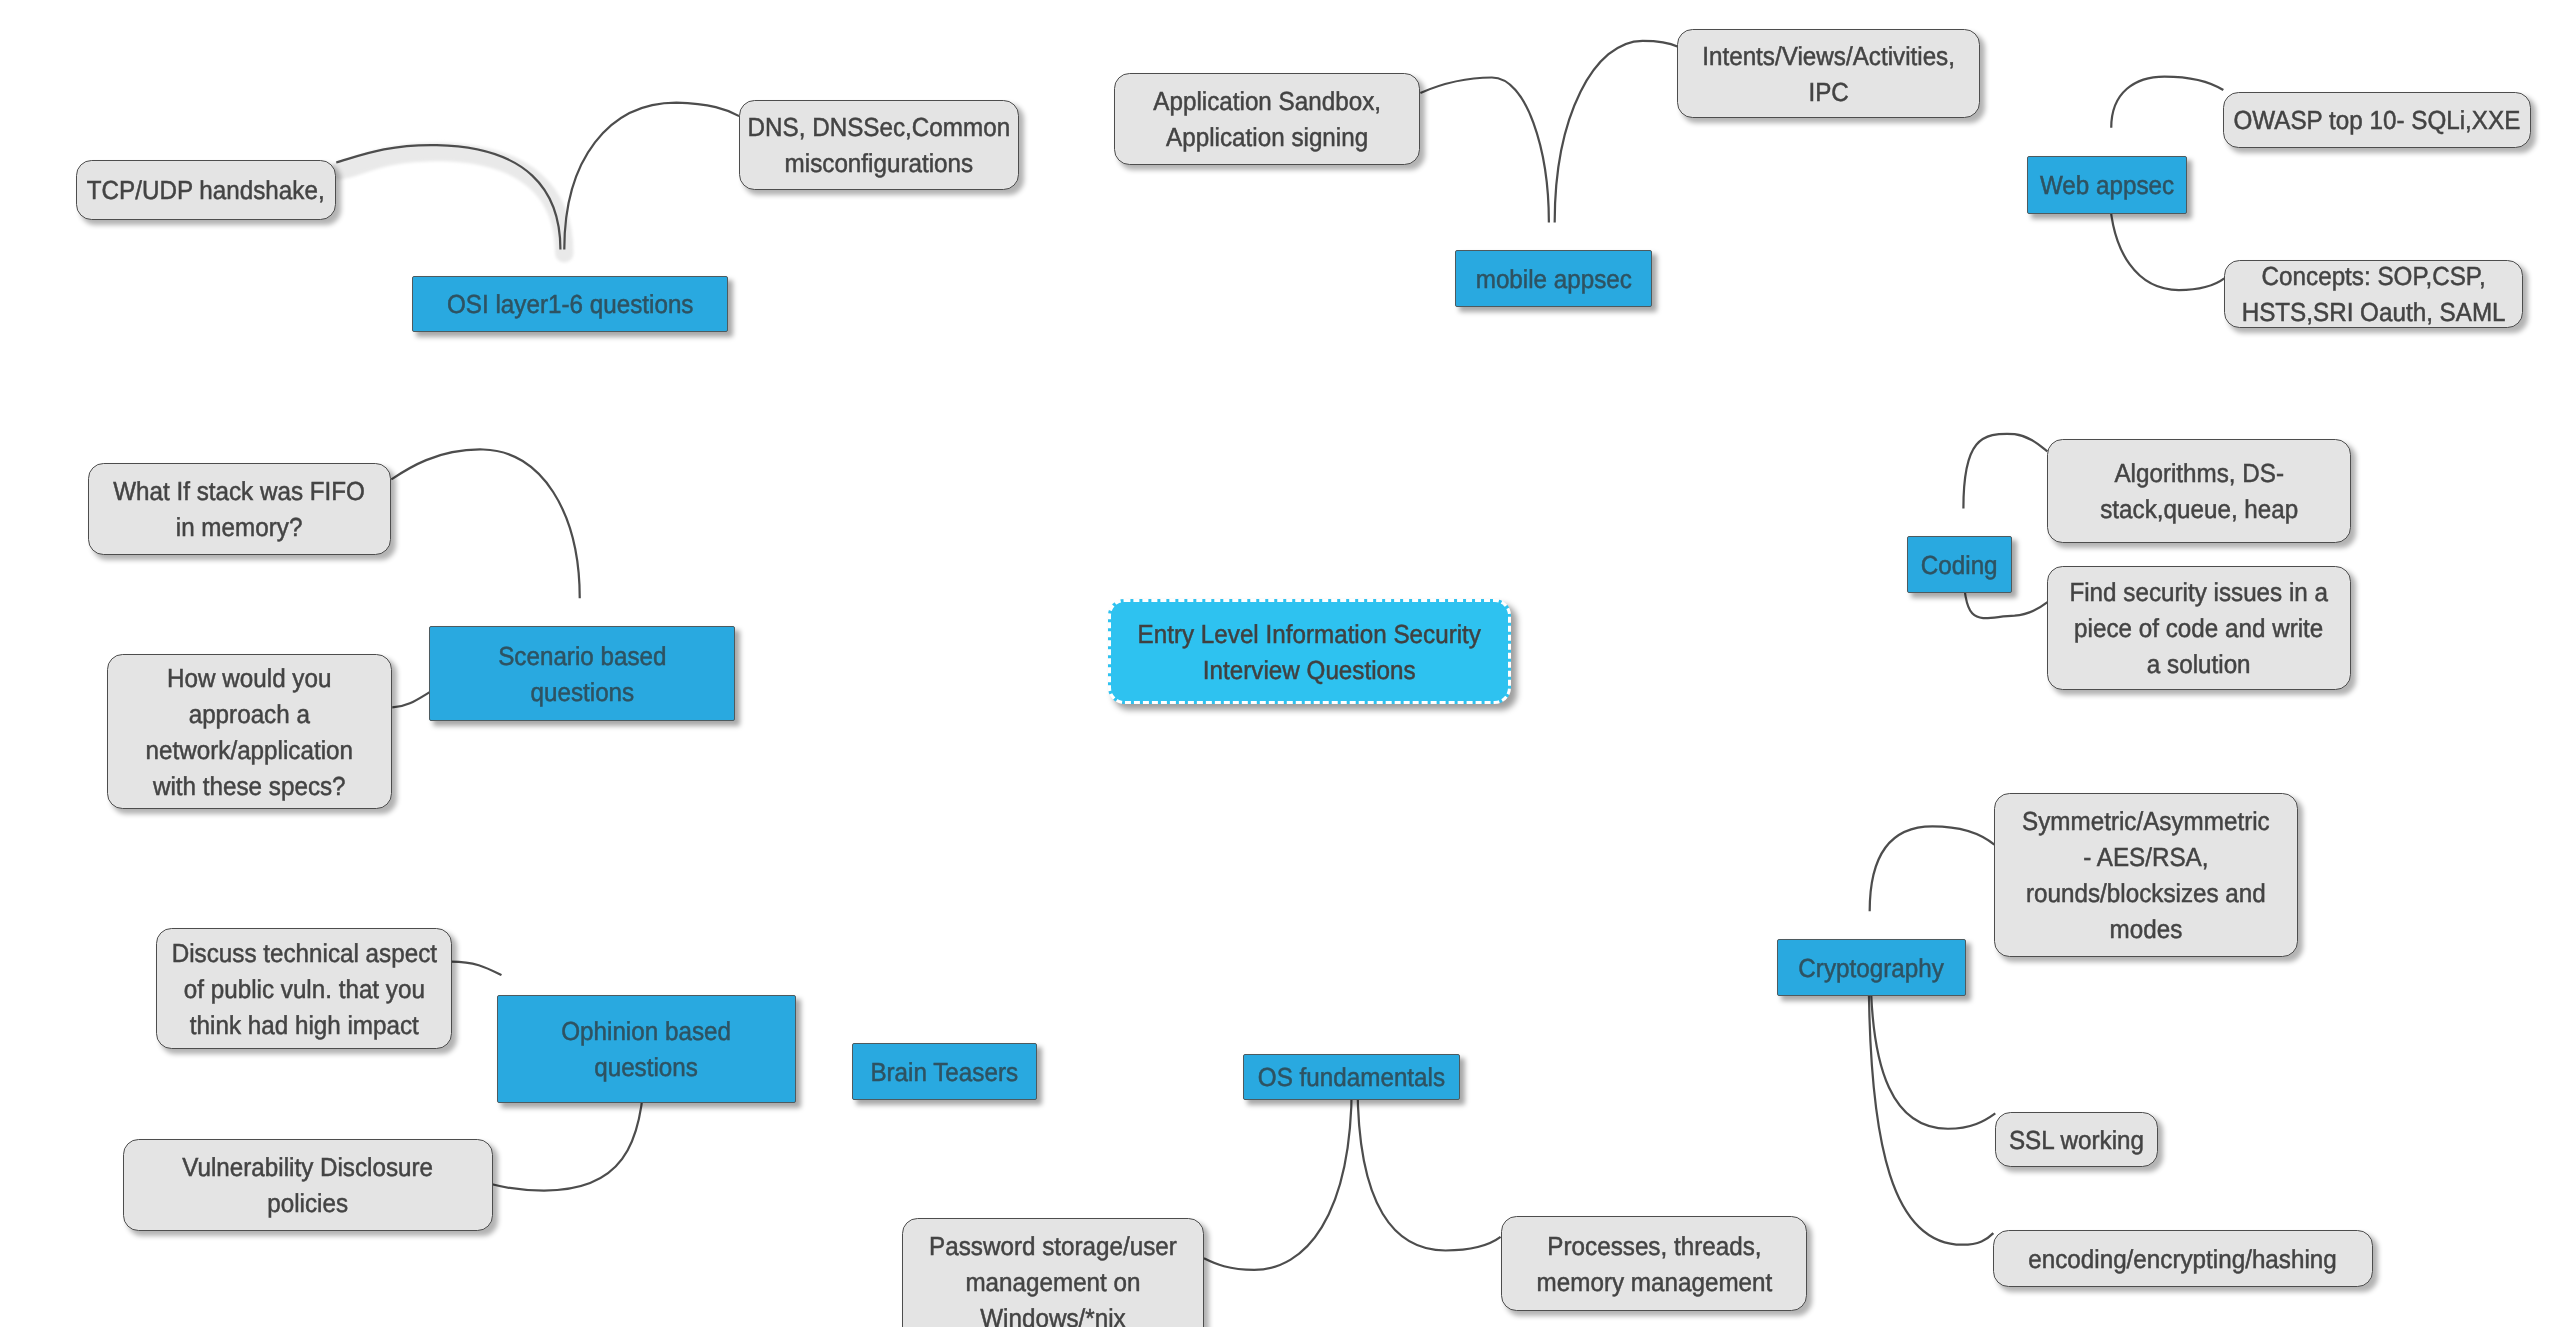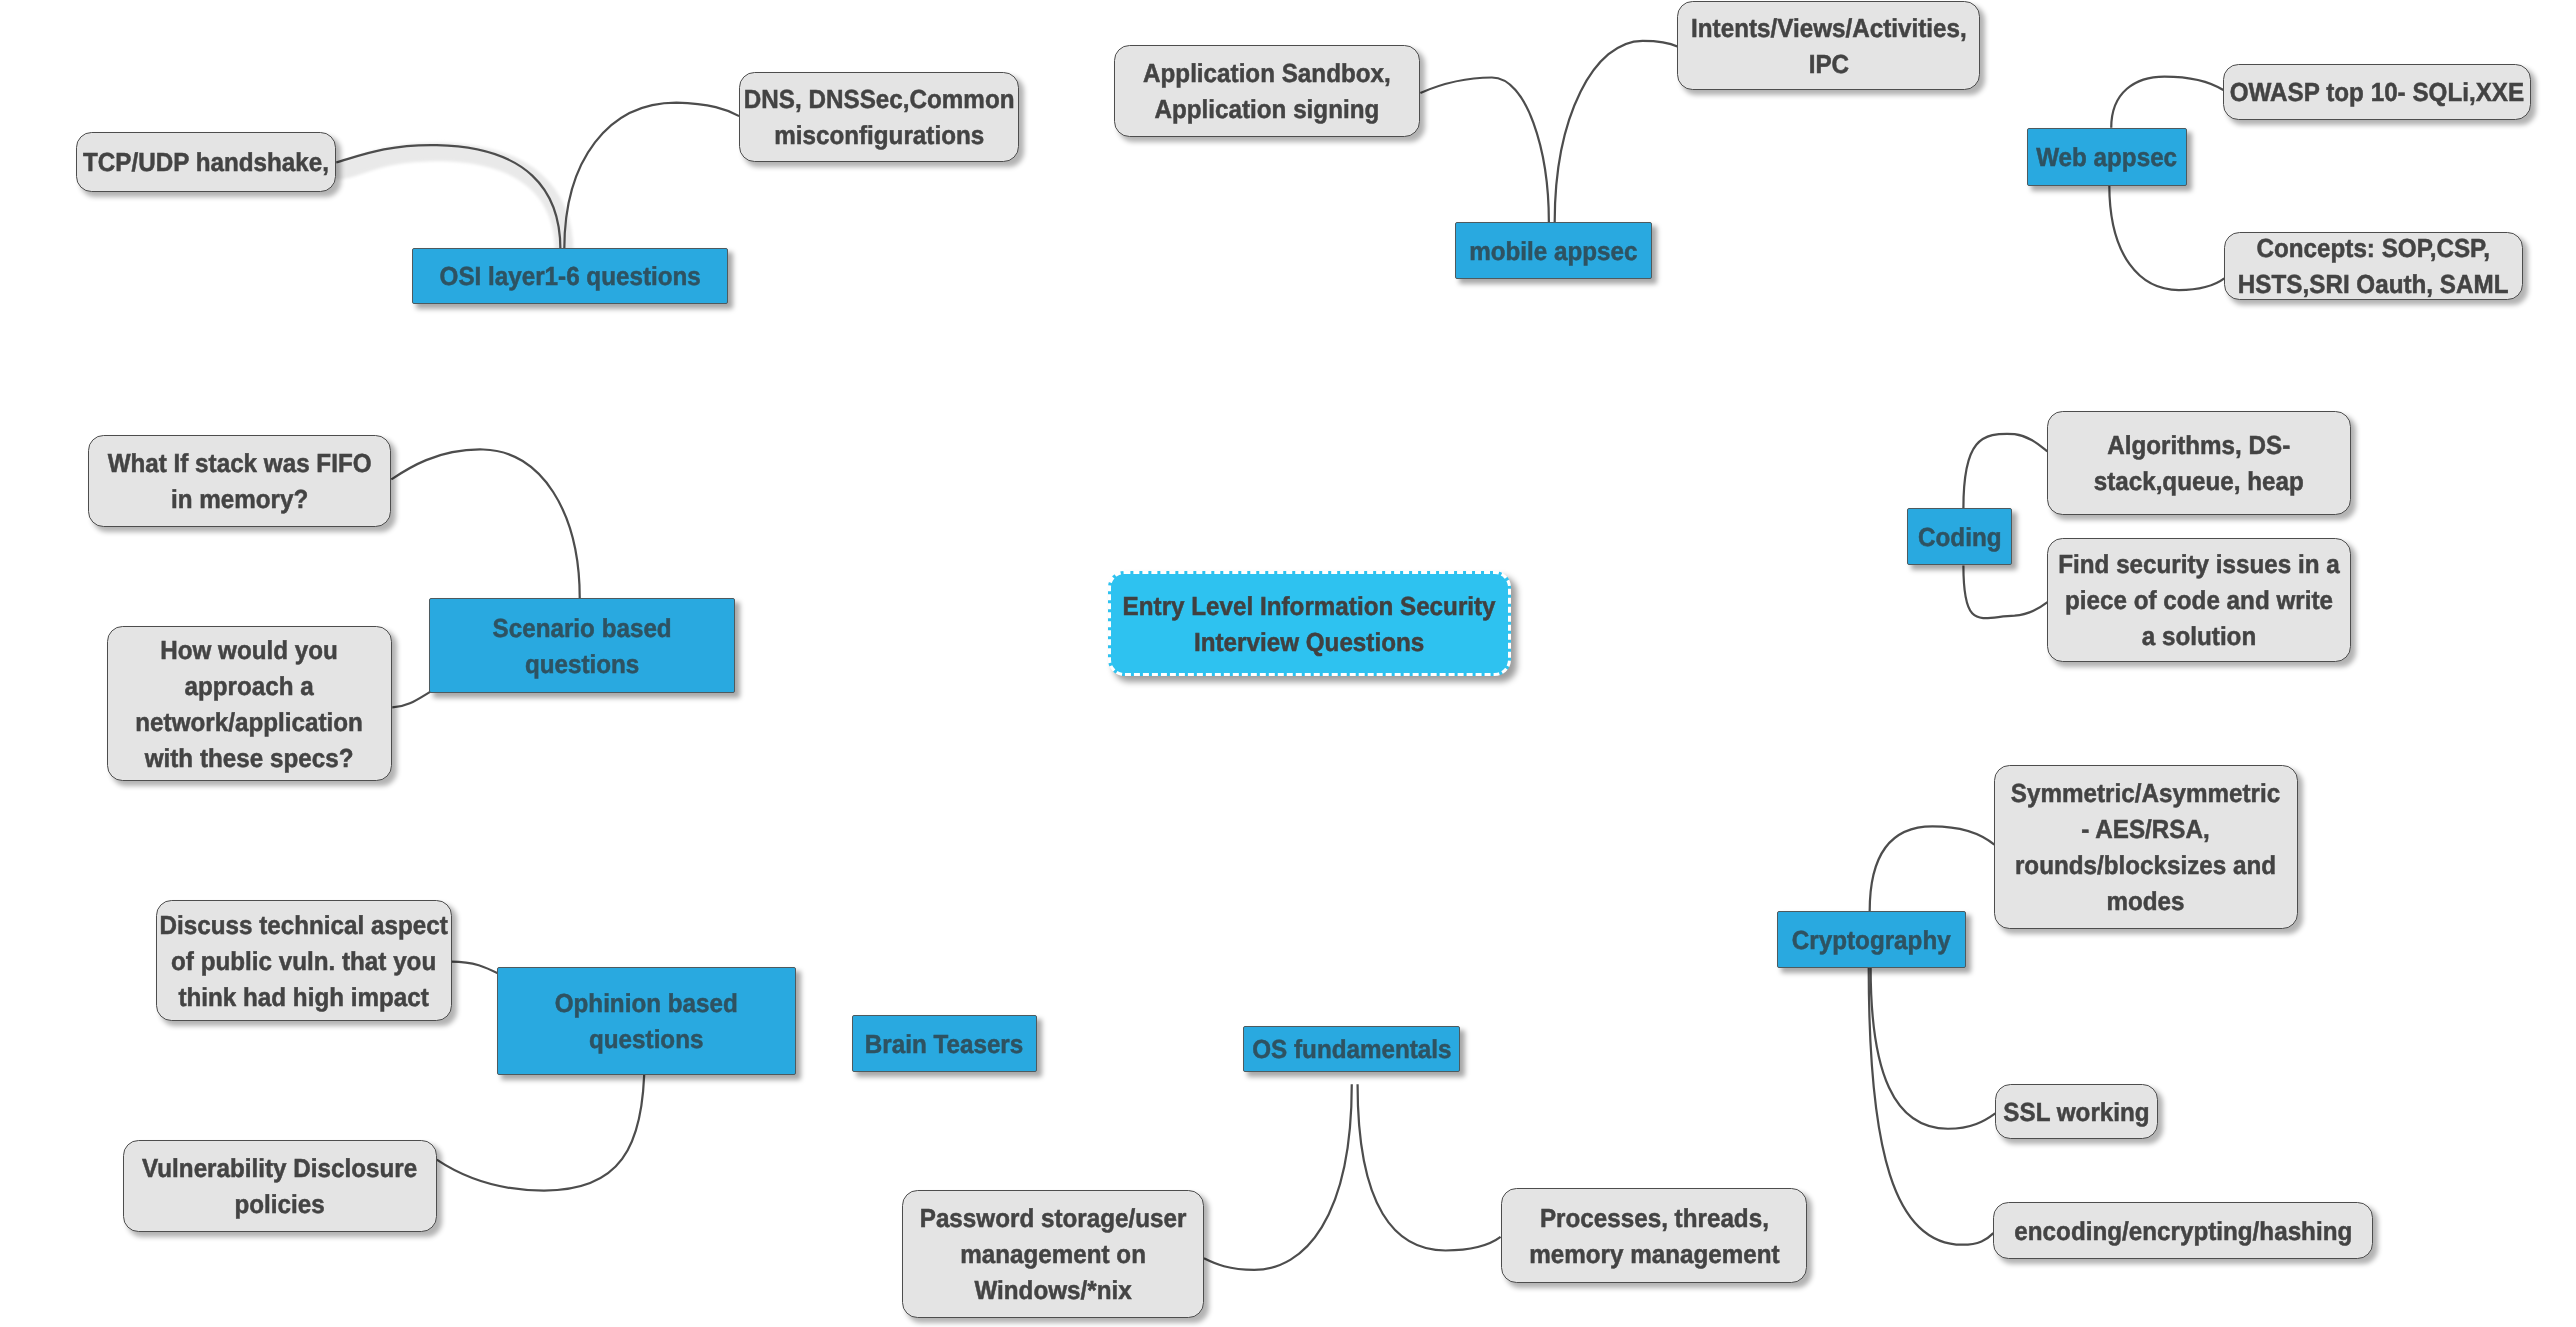--- a/index.html
+++ b/index.html
@@ -3,22 +3,22 @@
 <meta charset="utf-8">
 <title>Entry Level Information Security Interview Questions</title>
 <style>
   html,body{margin:0;padding:0;}
   body{width:2576px;height:1328px;background:#ffffff;overflow:hidden;
        -webkit-font-smoothing:antialiased;text-rendering:geometricPrecision;
        font-family:"Liberation Sans",sans-serif;}
   #canvas{position:relative;width:2576px;height:1328px;background:#ffffff;}
   svg.links{position:absolute;left:0;top:0;width:2576px;height:1328px;pointer-events:none;}
   .node{position:absolute;box-sizing:border-box;display:flex;align-items:center;
-        justify-content:center;text-align:center;font-weight:700;font-size:26px;
-        line-height:1.385;}
+        justify-content:center;text-align:center;font-weight:400;font-size:26px;
+        line-height:1.385;margin-top:28px;}
   .node .lbl{display:block;white-space:nowrap;transform:scaleX(0.932);
              -webkit-text-stroke:0.5px currentColor;paint-order:stroke fill;}
   .leaf{background:#e4e4e4;border:1.9px solid #4d4d4d;color:#434343;border-radius:15.5px;
         box-shadow:4.8px 4.8px 5.8px rgba(0,0,0,0.30);}
   .branch{background:#29a9e0;border:1.9px solid #4e5a5e;color:#2e5261;border-radius:2px;
         box-shadow:4.8px 4.8px 5.8px rgba(0,0,0,0.34);}
   .root{background:#2ec2f0;border:3.9px dashed #ffffff;color:#404040;border-radius:16.4px;
         box-shadow:5.8px 5.8px 6.8px rgba(0,0,0,0.38);}
 </style>
 </head>
@@ -112,21 +112,21 @@
     </div>
     <div class="node leaf" style="left:1993px;top:1202px;width:380px;height:57px">
       <span class="lbl">encoding/encrypting/hashing</span>
     </div>
     <div class="node leaf" style="left:156px;top:900px;width:296px;height:121px">
       <span class="lbl">Discuss technical aspect<br>of public vuln. that you<br>think had high impact</span>
     </div>
     <div class="node branch" style="left:497px;top:967px;width:299px;height:108px">
       <span class="lbl">Ophinion based<br>questions</span>
     </div>
-    <div class="node leaf" style="left:123px;top:1140px;width:314px;height:92px">
+    <div class="node leaf" style="left:123px;top:1111px;width:370px;height:92px">
       <span class="lbl">Vulnerability Disclosure<br>policies</span>
     </div>
     <div class="node branch" style="left:852px;top:1015px;width:185px;height:57px">
       <span class="lbl">Brain Teasers</span>
     </div>
     <div class="node branch" style="left:1243px;top:1026px;width:217px;height:46px">
       <span class="lbl">OS fundamentals</span>
     </div>
     <div class="node leaf" style="left:902px;top:1190px;width:302px;height:128px">
       <span class="lbl">Password storage/user<br>management on<br>Windows/*nix</span>

